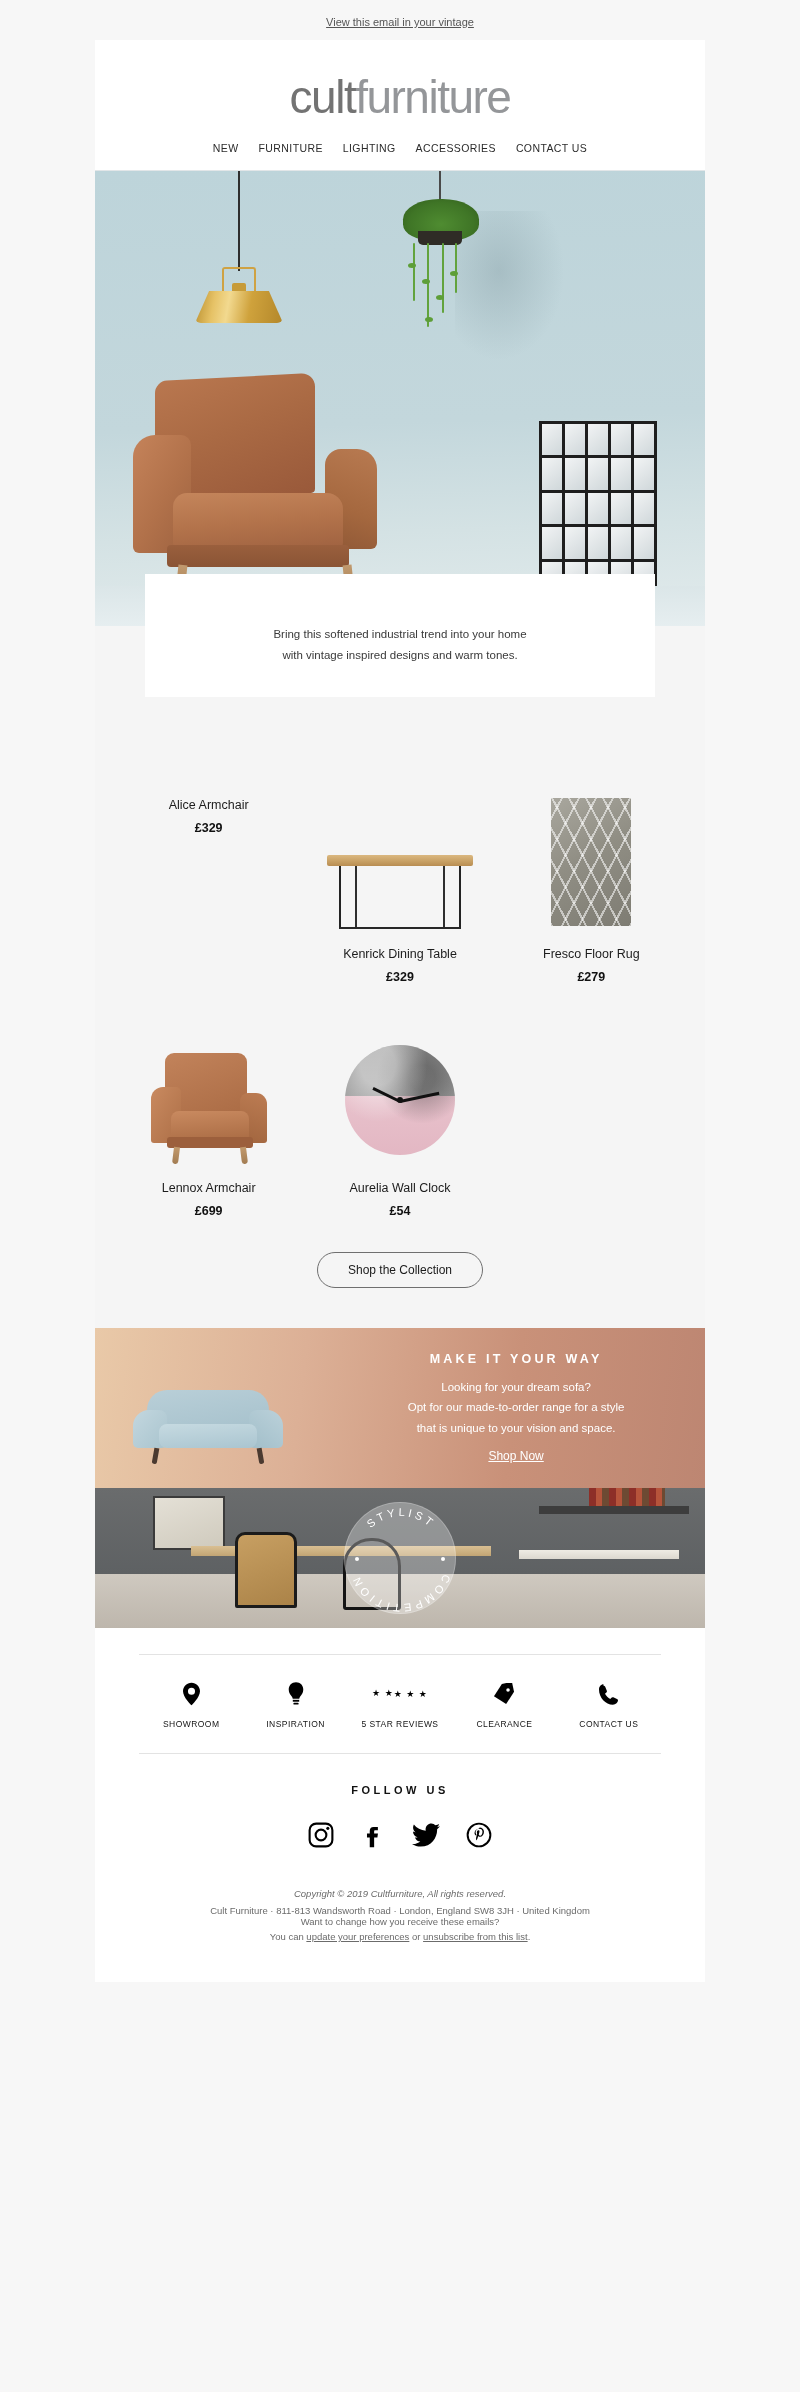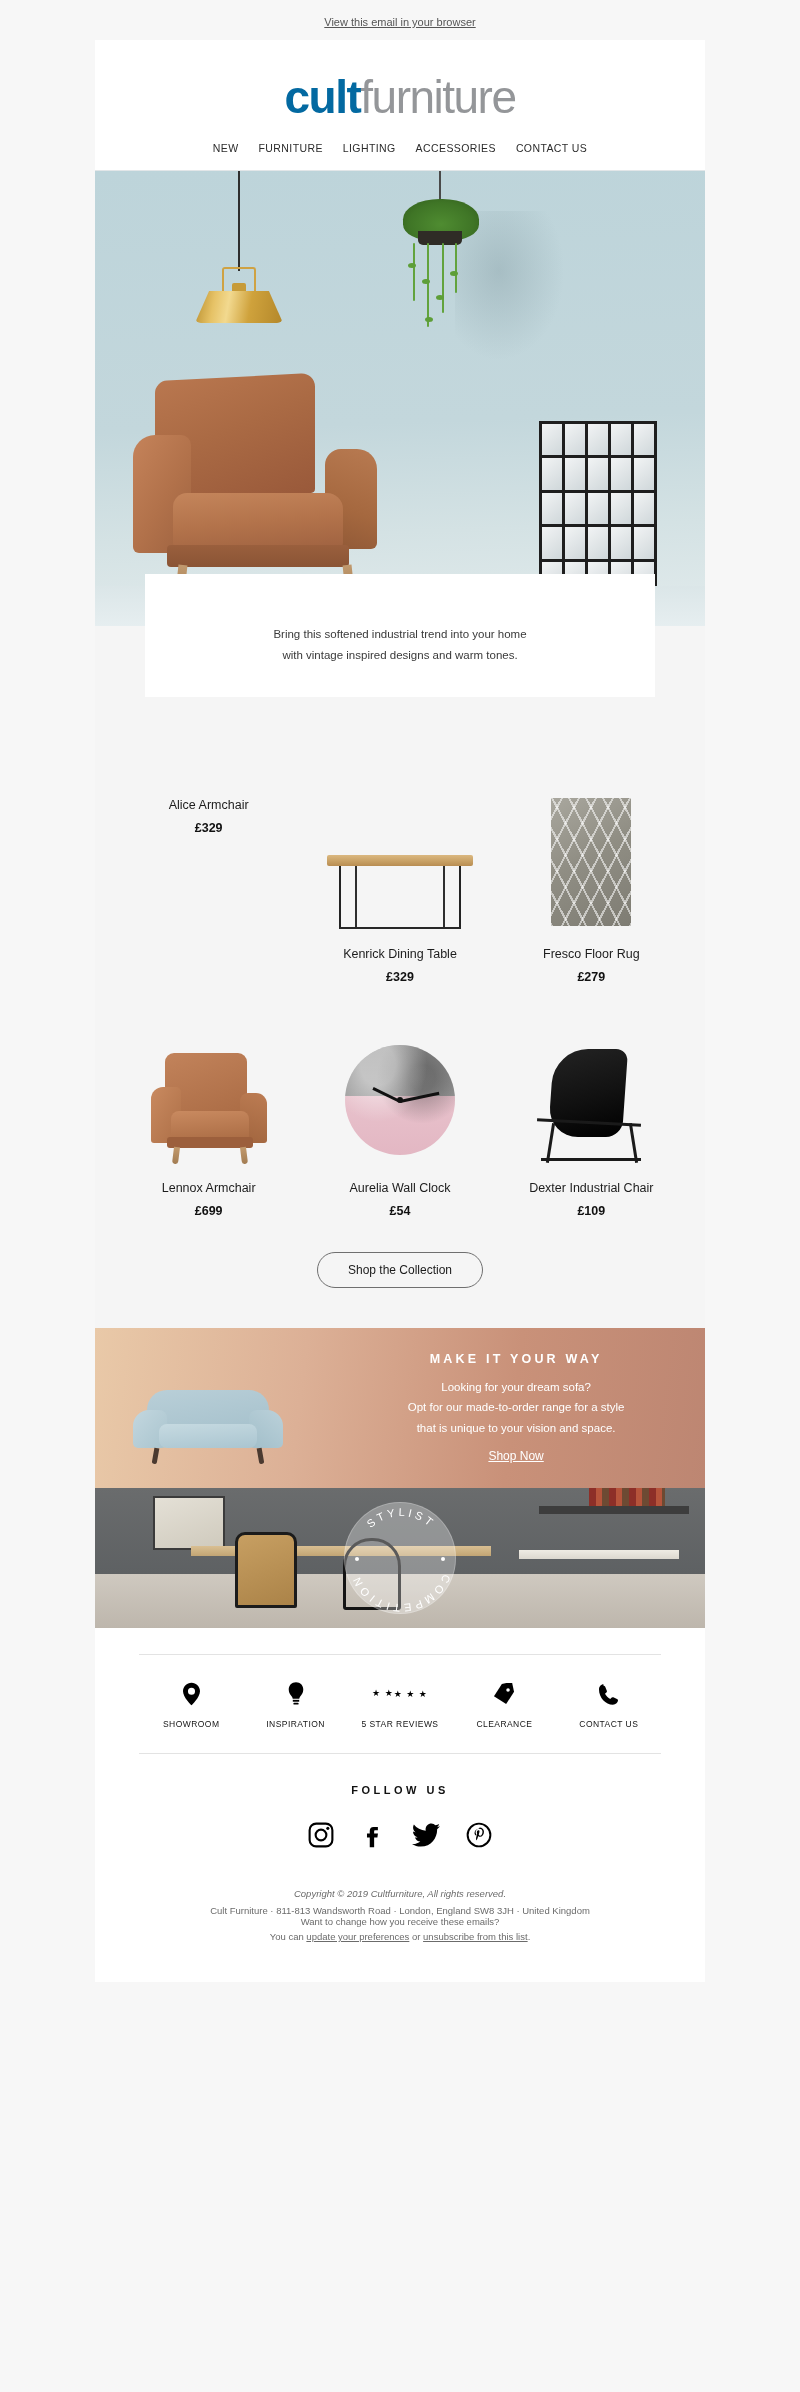--- a/index.html
+++ b/index.html
@@ -23,21 +23,21 @@
   }
   
   .header { padding: 24px 0 0; background: #fff; text-align: center; }
   .logo {
     font-size: 46px;
     letter-spacing: -1.5px;
     font-weight: 400;
     line-height: 1;
     padding: 10px 0 4px;
   }
-  .logo .cult { color: #0369a1; font-weight: bold; }
+  .logo .cult { color: #737373; }
   .logo .furniture { color: #949699; }
   .nav {
     display: flex;
     justify-content: center;
     gap: 20px;
     padding: 18px 0 16px;
     border-bottom: 1px solid #e2e6e8;
     text-align: right;
   }
   .nav a {
@@ -384,21 +384,21 @@
   .legal .addr { font-size: 9.5px; }
   .legal .q { font-size: 9.5px; margin-bottom: 4px; }
   .legal .pref { font-size: 9.5px; }
   .legal a { color: #6b6b6b; text-decoration: underline; }
   .bottom-pad { height: 24px; background: #f7f7f7; }
 </style>
 </head>
 <body>
 
 <div class="preheader">
-  <a href="#">View this email in your browser</a>
+  <a href="#">View this email in your vintage</a>
 </div>
 
 <div class="email">
 
   <div class="header">
     <div class="logo">
       <span class="cult">cult</span><span class="furniture">furniture</span>
     </div>
     <div class="nav">
       <a href="#">NEW</a>
@@ -527,33 +527,20 @@
         <div class="pimg" style="align-items:center;">
           <div class="art-clock">
             <div class="marble"></div>
             <div class="hand-h"></div>
             <div class="hand-m"></div>
             <div class="pin"></div>
           </div>
         </div>
         <div class="pname">Aurelia Wall Clock</div>
         <div class="pprice">£54</div>
-      </div>
-      <div class="pcell">
-        <div class="pimg">
-          <div class="art-dexter">
-            <div class="shell"></div>
-            <div class="legA"></div>
-            <div class="legB"></div>
-            <div class="sled1"></div>
-            <div class="sled2"></div>
-          </div>
-        </div>
-        <div class="pname">Dexter Industrial Chair</div>
-        <div class="pprice">£109</div>
       </div>
     </div>
 
     <div class="cta-wrap">
       <a href="#" class="cta">Shop the Collection</a>
     </div>
   </div>
 
   <div class="promo">
     <div class="promo-left">

